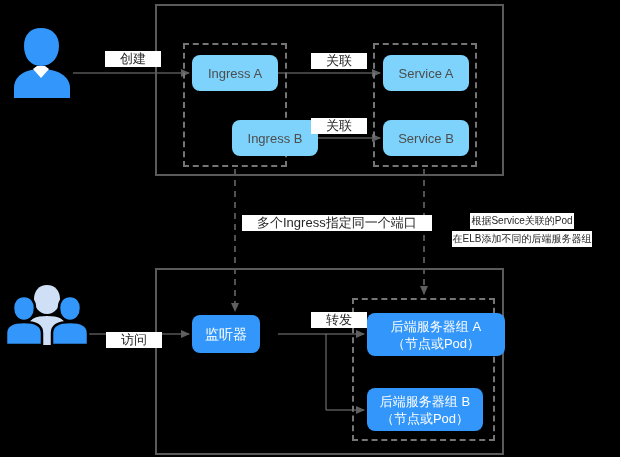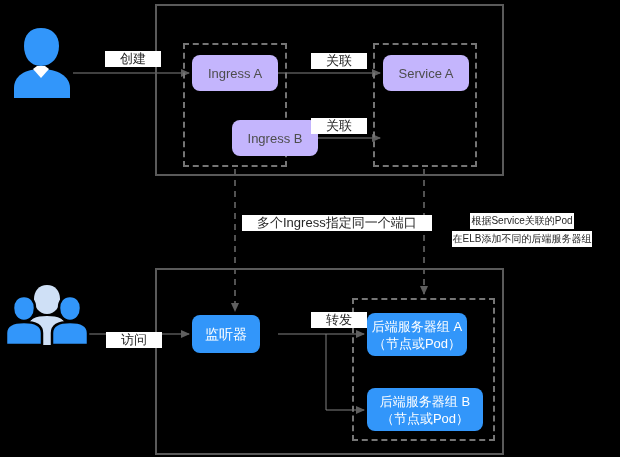--- a/index.html
+++ b/index.html
@@ -17,21 +17,21 @@
     background:transparent;
     box-sizing:border-box;
   }
   .dashed-box{
     position:absolute;
     border:2px dashed #757575;
     box-sizing:border-box;
   }
   .node-light{
     position:absolute;
-    background:#c4b5fd;
+    background:#7dd3fc;
     color:#4d4d4d;
     border-radius:8px;
     display:flex;align-items:center;justify-content:center;
     font-size:13px;
     box-sizing:border-box;
   }
   .node-blue{
     position:absolute;
     background:#3296fa;
     color:#ffffff;
@@ -116,38 +116,39 @@
   </svg>
 
   <div class="outer-box" style="left:155px;top:4px;width:349px;height:172px;"></div>
 
   <div class="dashed-box" style="left:183px;top:43px;width:104px;height:124px;"></div>
   <div class="dashed-box" style="left:373px;top:43px;width:104px;height:124px;"></div>
 
   <div class="node-light" style="left:192px;top:55px;width:86px;height:36px;">Ingress A</div>
   <div class="node-light" style="left:192px;top:120px;width:86px;height:36px;margin-left:40px;">Ingress B</div>
   <div class="node-light" style="left:383px;top:55px;width:86px;height:36px;">Service A</div>
+  <div class="node-light" style="left:383px;top:120px;width:86px;height:36px;">Service B</div>
 
   <div class="edge-label" style="left:105px;top:51px;">创建</div>
   <div class="edge-label" style="left:311px;top:53px;">关联</div>
   <div class="edge-label" style="left:311px;top:118px;">关联</div>
 
   <div class="edge-label" style="left:242px;top:215px;">多个Ingress指定同一个端口</div>
   <div class="note-block" style="left:424px;top:211px;width:196px;">
     <span>根据Service关联的Pod</span><br>
     <span>在ELB添加不同的后端服务器组</span>
   </div>
 
   <div class="outer-box" style="left:155px;top:268px;width:349px;height:187px;"></div>
 
   <div class="dashed-box" style="left:352px;top:298px;width:143px;height:143px;"></div>
 
   <div class="node-blue" style="left:192px;top:315px;width:68px;height:38px;font-size:14px;">监听器</div>
 
-  <div class="node-blue" style="left:367px;top:313px;width:100px;height:43px;">
+  <div class="node-blue" style="left:367px;top:313px;width:138px;height:43px;">
     <span>后端服务器组 A</span>
     <span>（节点或Pod）</span>
   </div>
   <div class="node-blue" style="left:367px;top:388px;width:116px;height:43px;">
     <span>后端服务器组 B</span>
     <span>（节点或Pod）</span>
   </div>
 
   <div class="edge-label" style="left:106px;top:312px;margin-top:20px;">访问</div>
   <div class="edge-label" style="left:311px;top:312px;">转发</div>

